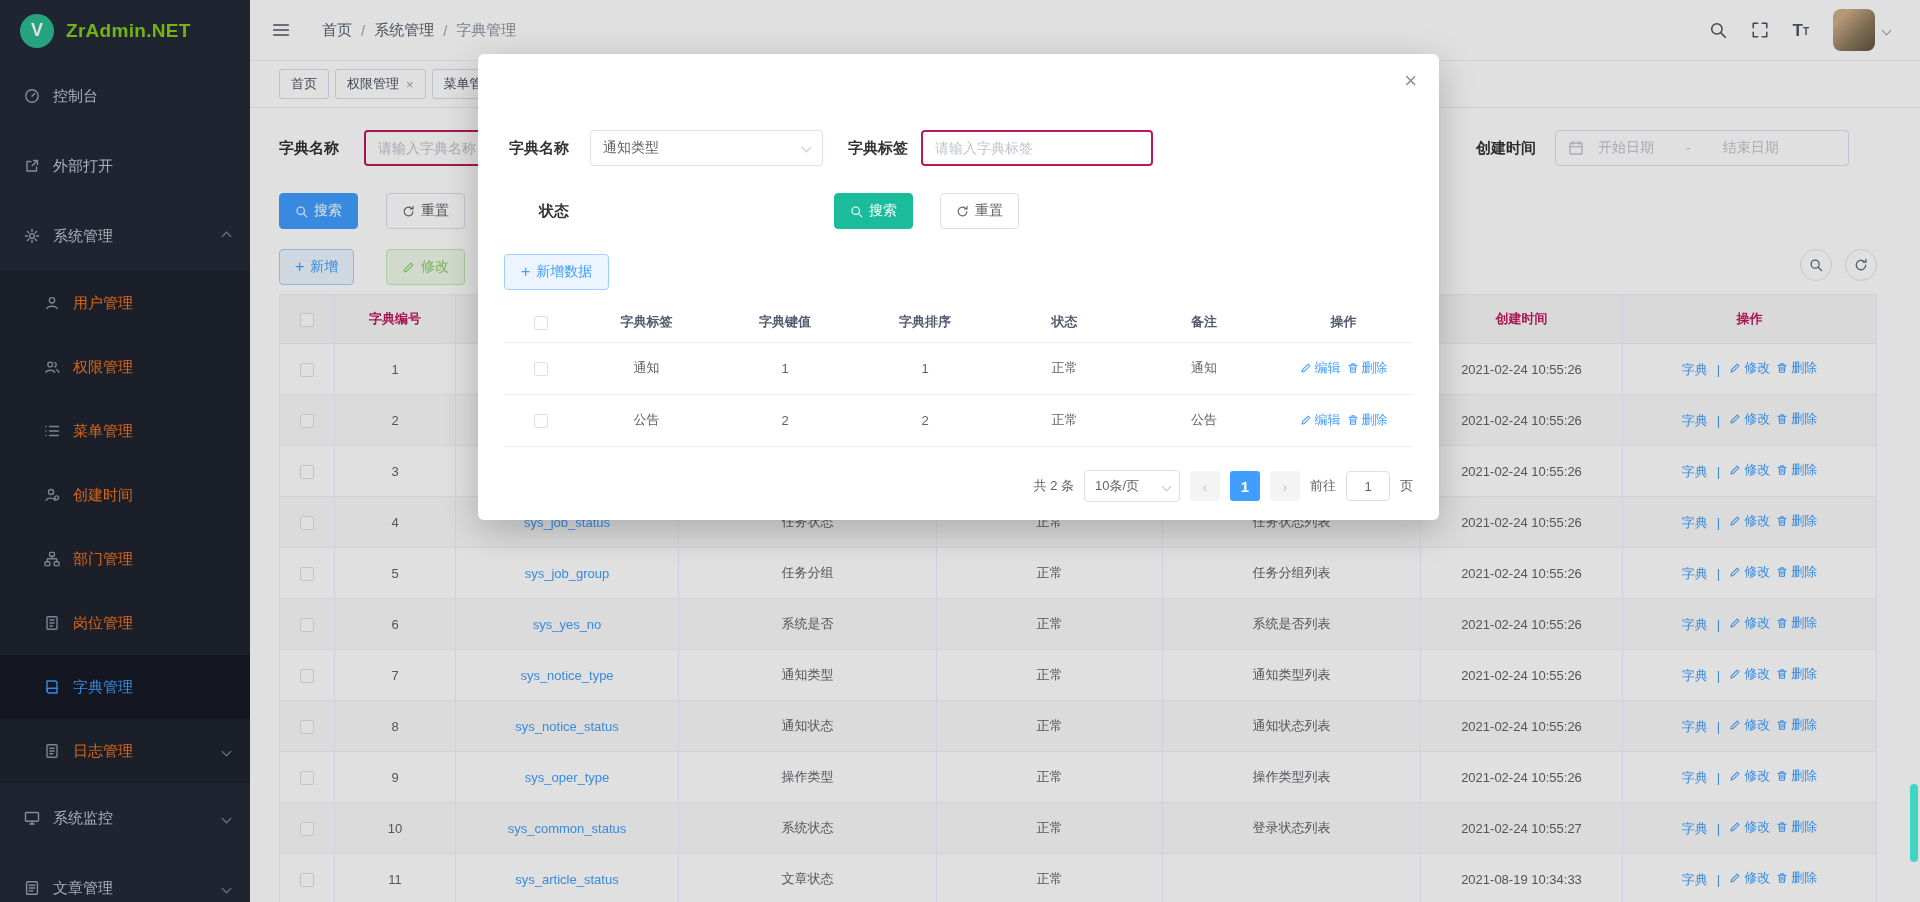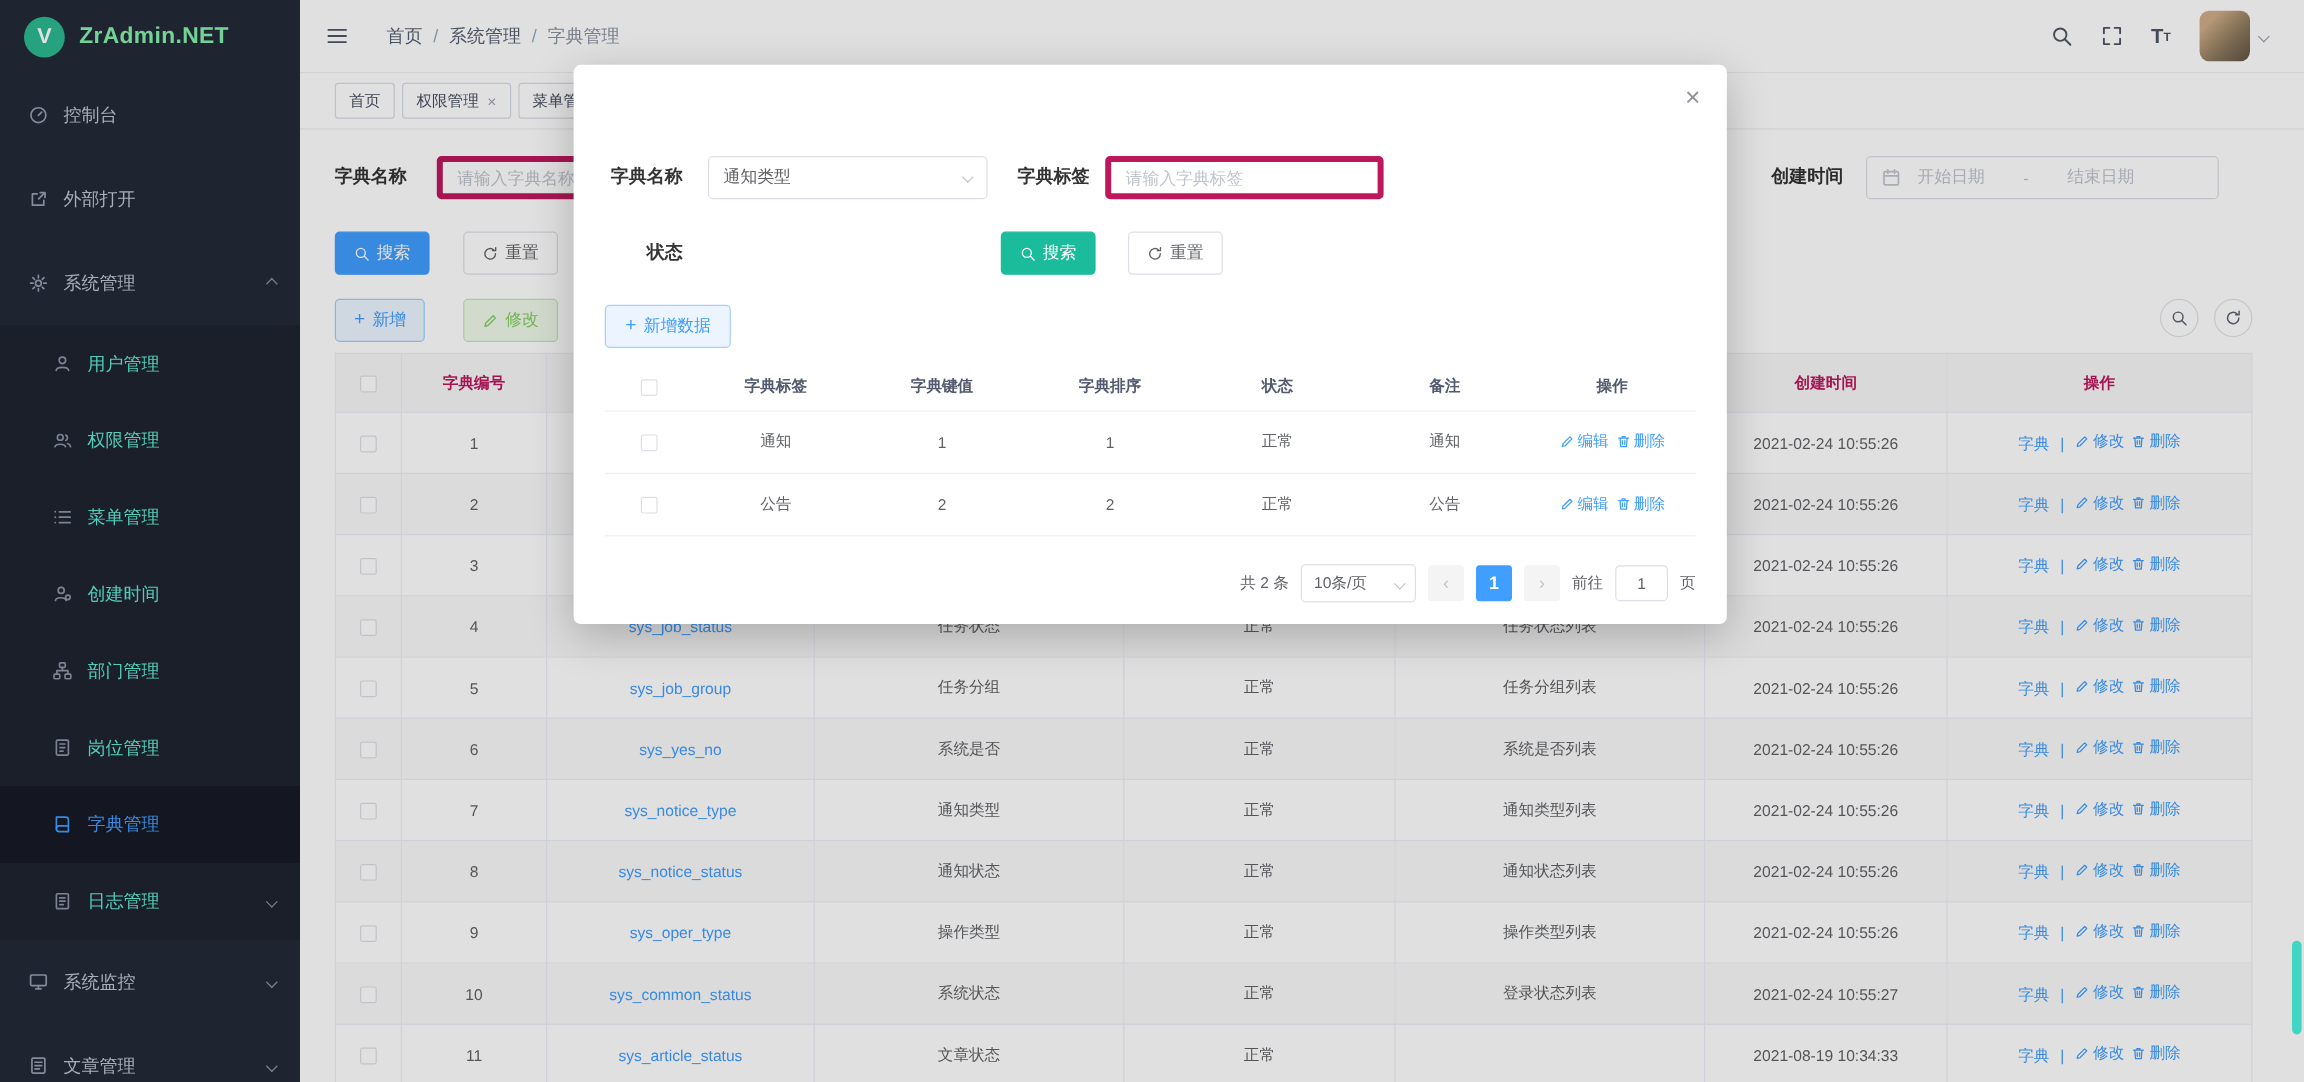--- a/index.html
+++ b/index.html
@@ -9,25 +9,25 @@
   .ico svg{width:16px;height:16px;display:block}
   .hicon svg{width:18px;height:18px;display:block}
   .chev{display:inline-block;width:7px;height:7px;border-right:1.6px solid currentColor;border-bottom:1.6px solid currentColor;transform:rotate(45deg)}
   .chev.up{transform:rotate(-135deg)}
   .cb{width:14px;height:14px;border:1px solid #dcdfe6;border-radius:2px;background:#fff;display:inline-block;vertical-align:middle}
 
   
   .sidebar{position:absolute;left:0;top:0;width:250px;height:902px;background:#242a38;z-index:10;overflow:hidden}
   .logo-row{height:61px;display:flex;align-items:center;padding-left:20px;gap:12px;cursor:pointer}
   .logo-circle{width:34px;height:34px;border-radius:50%;background:#2cb990;color:#fff;display:flex;align-items:center;justify-content:center;font-weight:bold;font-size:18px}
-  .logo-text{color:#86efac;font-size:19px;font-weight:bold;letter-spacing:.3px}
+  .logo-text{color:#84cc16;font-size:19px;font-weight:bold;letter-spacing:.3px}
   .menu-item{height:70px;display:flex;align-items:center;padding:0 20px 0 24px;color:#c0c6d1;font-size:15px;gap:13px;cursor:pointer}
   .menu-item .ico{color:#97a0b1}
   .submenu{background:#1e2430}
-  .sub-item{height:64px;display:flex;align-items:center;padding:0 20px 0 44px;color:#5eead4;font-size:15px;gap:13px;cursor:pointer}
+  .sub-item{height:64px;display:flex;align-items:center;padding:0 20px 0 44px;color:#f97316;font-size:15px;gap:13px;cursor:pointer}
   .sub-item .ico{color:#8d96a8}
   .sub-item.active{color:#409eff;background:#171b26}
   .sub-item.active .ico{color:#409eff}
   .mi-chev{margin-left:auto;color:#8b93a3}
 
   
   .main{position:absolute;left:250px;top:0;right:0;bottom:0}
   .header{position:absolute;top:0;left:0;right:0;height:61px;background:#fff;border-bottom:1px solid #f0f0f0;display:flex;align-items:center;padding:0 30px 0 22px;color:#4e5662}
   .hamburger{cursor:pointer}
   .breadcrumb{display:flex;align-items:center;gap:9px;margin-left:32px;font-size:15px}
@@ -43,21 +43,21 @@
   .avatar{width:42px;height:42px;border-radius:8px;background:linear-gradient(135deg,#cfae88 20%,#8d7a5e 60%,#5f5242);cursor:pointer}
   .avatar-caret{color:#9aa0ab}
 
   .tabbar{position:absolute;top:61px;left:0;right:0;height:47px;background:#fff;border-bottom:1px solid #ececec;display:flex;align-items:center;gap:6px;padding-left:29px}
   .tab{height:30px;display:inline-flex;align-items:center;gap:7px;padding:0 11px;border:1px solid #d8dce5;border-radius:3px;background:#fff;font-size:13px;color:#495060;cursor:pointer;white-space:nowrap}
   .tab-close{color:#9ba2ad;font-size:13px;cursor:pointer;line-height:1}
 
   .content{position:absolute;top:108px;left:0;right:0;bottom:0;background:#fff}
   .band{position:absolute;left:0;right:0;height:36px}
   .form-label{position:absolute;font-weight:bold;font-size:15px;color:#333;line-height:36px}
-  .inp{height:36px;border:5px solid #be185d;border-radius:4px;padding:0 12px;font-size:14px;color:#606266;background:#fff;outline:none}
+  .inp{height:36px;border:2px solid #be185d;border-radius:4px;padding:0 12px;font-size:14px;color:#606266;background:#fff;outline:none}
   .inp::placeholder{color:#bfc4cc}
   .daterange{position:absolute;left:1305px;top:0;width:294px;height:36px;border:1px solid #dcdfe6;border-radius:4px;background:#fff;display:flex;align-items:center;gap:14px;padding:0 12px;color:#bfc4cc;font-size:14px}
   .daterange .ico{color:#c0c4cc}
   .btn{height:36px;border-radius:4px;border:1px solid #dcdfe6;background:#fff;color:#606266;font-size:14px;display:inline-flex;align-items:center;gap:6px;padding:0 15px;cursor:pointer}
   .btn .ico svg{width:13px;height:13px}
   .btn-primary{background:#409eff;border-color:#409eff;color:#fff}
   .btn-plain-primary{background:#ecf5ff;border-color:#a0cfff;color:#409eff}
   .btn-plain-success{background:#f0f9eb;border-color:#c2e7b0;color:#85ce61}
   .btn-teal{background:#1abc9c;border-color:#1abc9c;color:#fff}
   .circle-btn{position:absolute;width:32px;height:32px;border-radius:50%;border:1px solid #dfe3e8;background:#fff;color:#5a6270;display:flex;align-items:center;justify-content:center;cursor:pointer}

